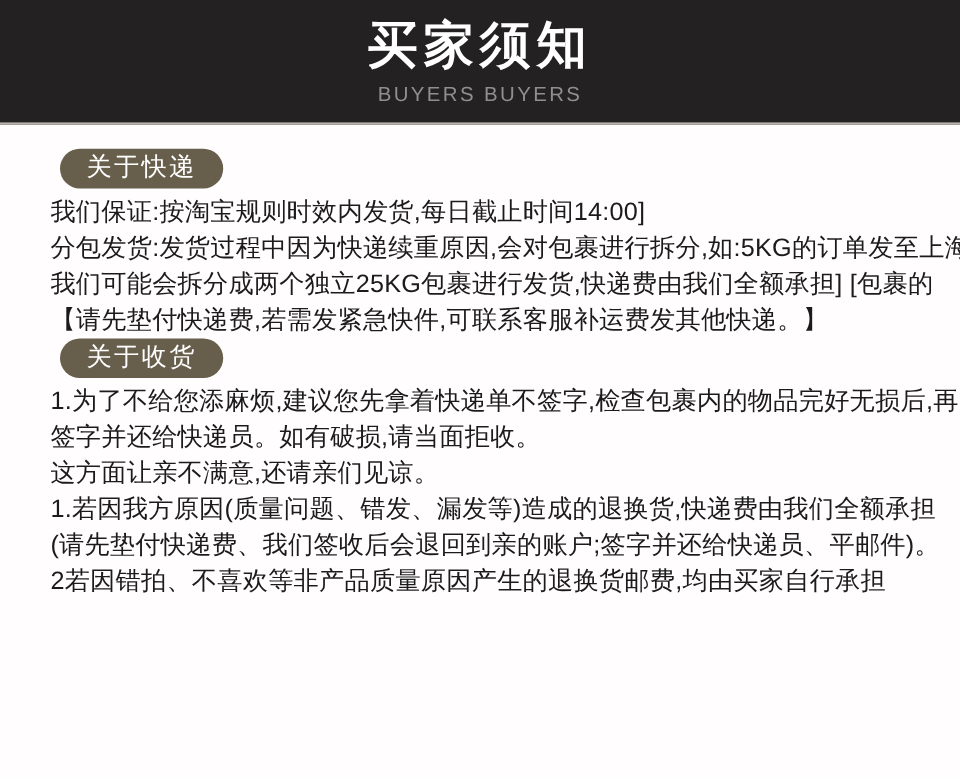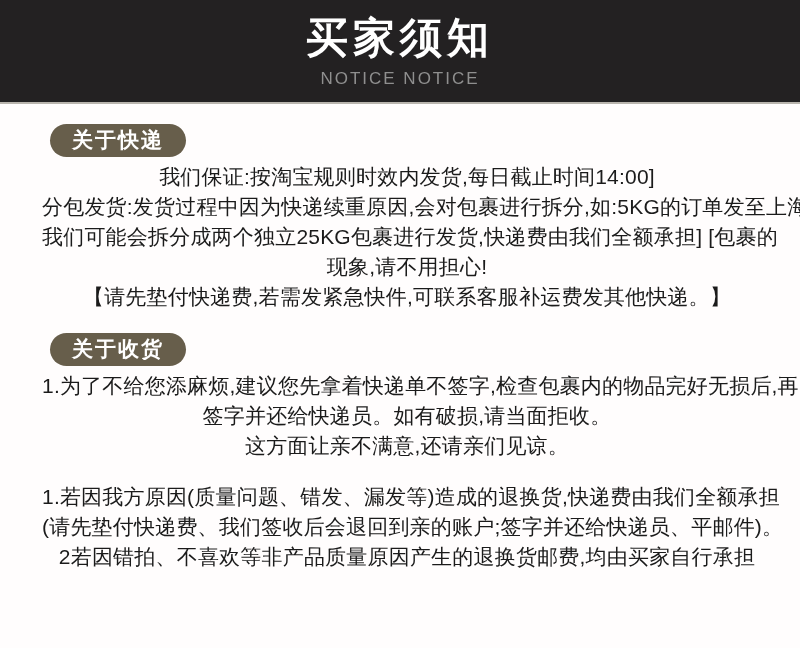--- a/index.html
+++ b/index.html
@@ -41,61 +41,59 @@
     color: #8f8f8f;
     font-size: 17px;
     letter-spacing: 2px;
     margin-top: 8px;
   }
   .content {
     box-sizing: border-box;
     padding: 20px 28px 0 42px;
   }
   .section { margin: 0; }
-  .section + .section { margin-top: 21px; }
+  .section + .section { }
   .badge {
     display: inline-block;
     background: #675e4b;
     color: #ffffff;
     font-size: 21px;
-    font-weight: bold;
+    font-weight: normal;
     letter-spacing: 2px;
     padding: 4px 22px 6px 22px;
     border-radius: 18px;
     margin-left: 8px;
     margin-bottom: 5px;
     line-height: 1.1;
   }
   .line {
     font-size: 21px;
     color: #1b1b1b;
     line-height: 30px;
     white-space: nowrap;
     letter-spacing: 0.2px;
-    text-align: center;
   }
 </style>
 </head>
 <body>
 
 <div class="page">
 
   <div class="header">
     <div class="header-title">买家须知</div>
-    <div class="header-subtitle">NOTICE NOTICE</div>
+    <div class="header-subtitle">BUYERS BUYERS</div>
   </div>
 
   <div class="content">
 
     <div class="section">
       <div class="badge">关于快递</div>
       <div class="line">我们保证:按淘宝规则时效内发货,每日截止时间14:00]</div>
       <div class="line">分包发货:发货过程中因为快递续重原因,会对包裹进行拆分,如:5KG的订单发至上海,</div>
       <div class="line">我们可能会拆分成两个独立25KG包裹进行发货,快递费由我们全额承担] [包裹的</div>
-      <div class="line">现象,请不用担心!</div>
       <div class="line">【请先垫付快递费,若需发紧急快件,可联系客服补运费发其他快递。】</div>
     </div>
 
     <div class="section">
       <div class="badge">关于收货</div>
       <div class="line">1.为了不给您添麻烦,建议您先拿着快递单不签字,检查包裹内的物品完好无损后,再</div>
       <div class="line">签字并还给快递员。如有破损,请当面拒收。</div>
       <div class="line">这方面让亲不满意,还请亲们见谅。</div>
     </div>
 

